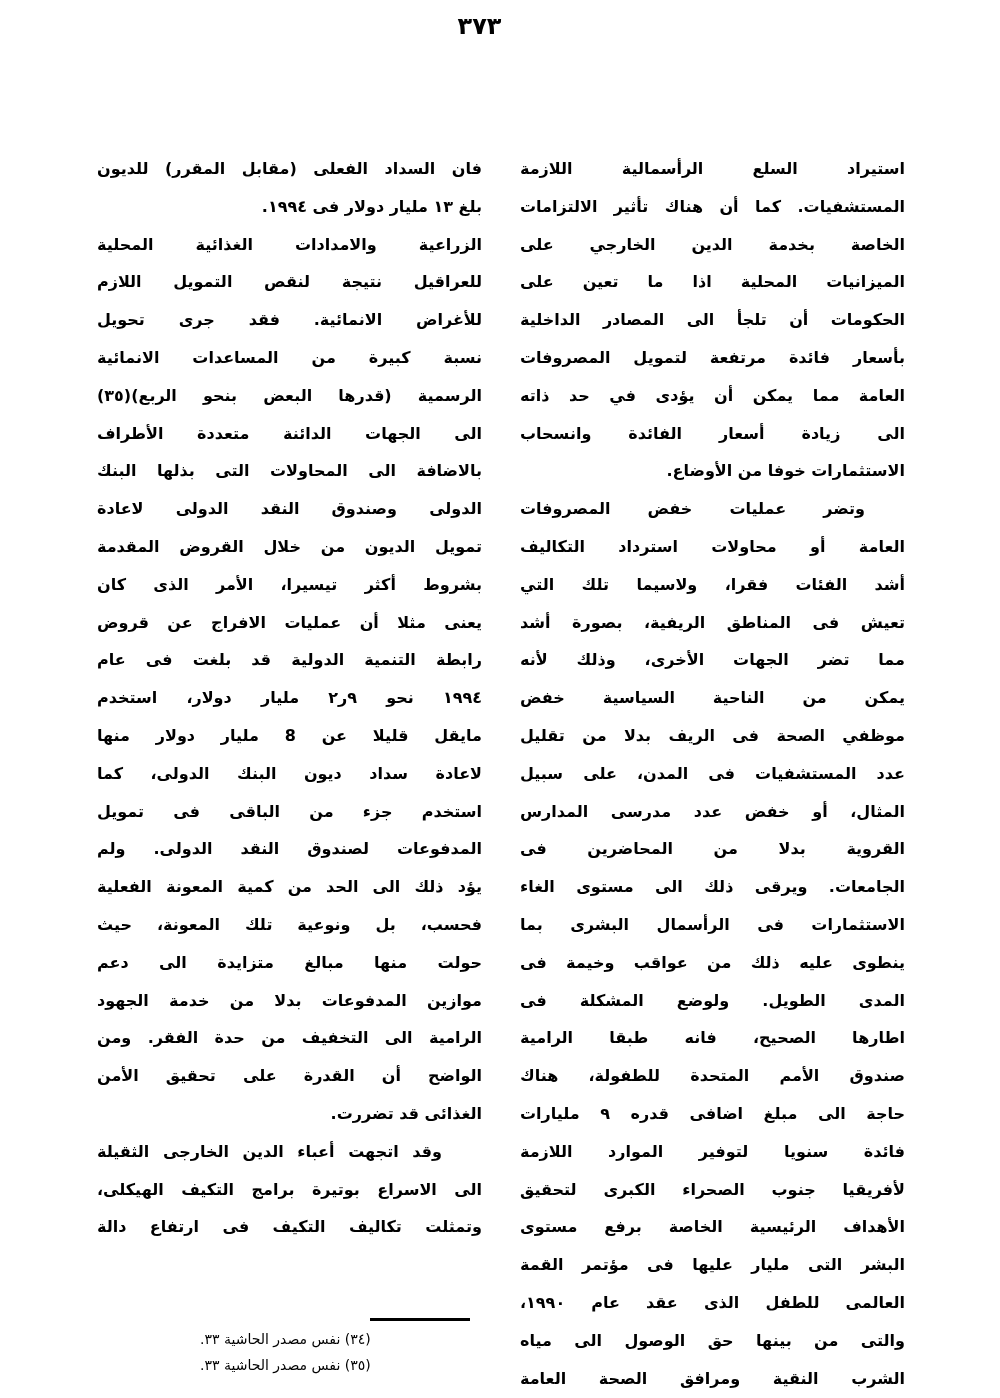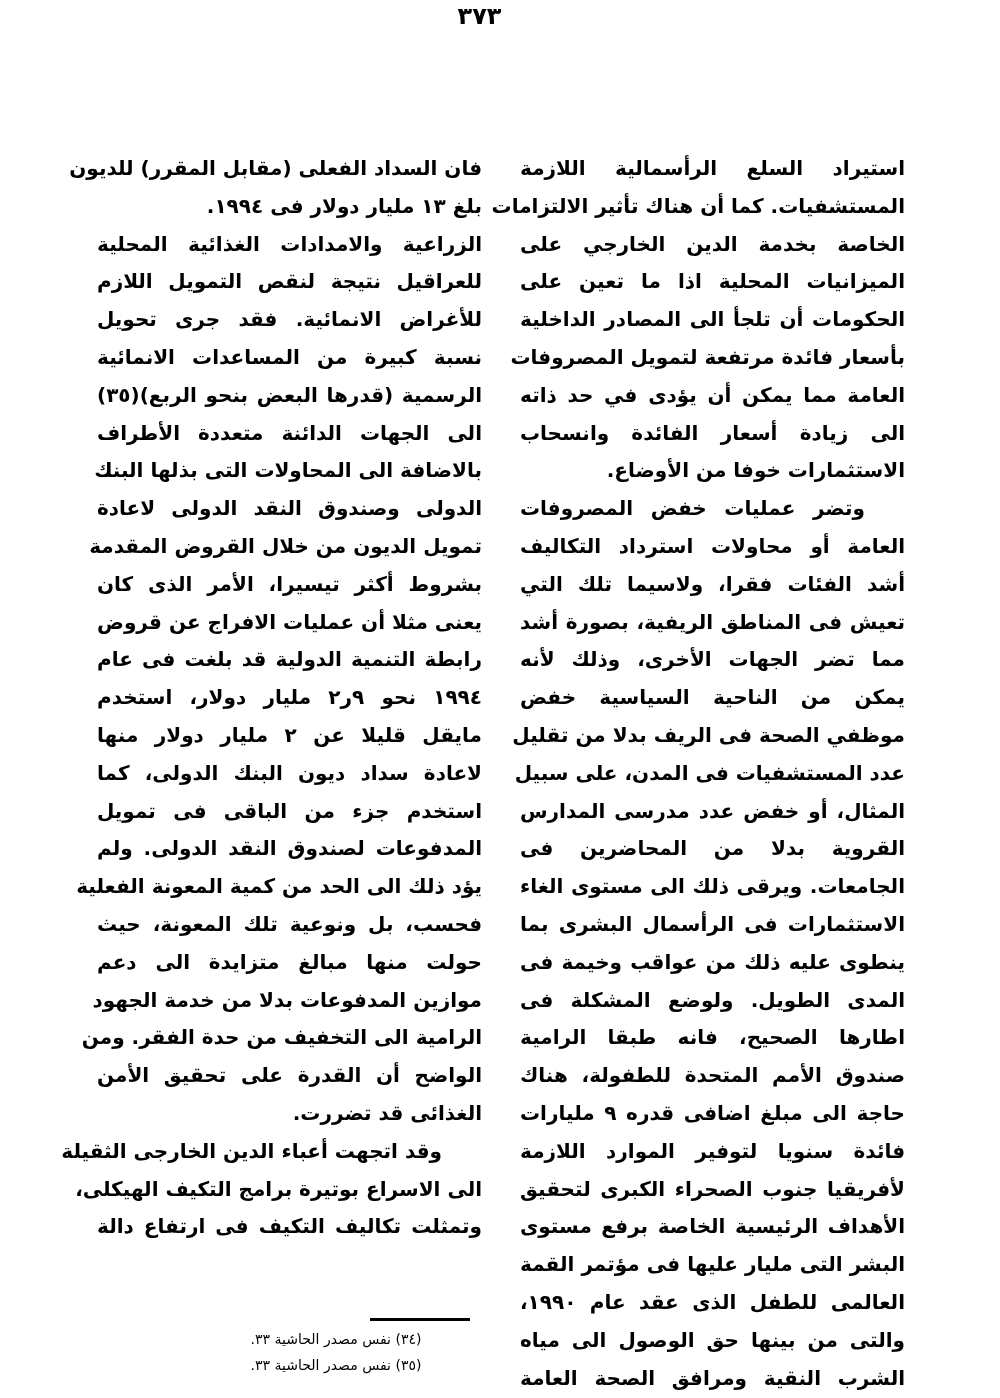--- a/index.html
+++ b/index.html
@@ -1,36 +1,36 @@
 <!DOCTYPE html>
 <html><head>
 <meta charset="utf-8">
 <style>
   html, body { margin: 0; padding: 0; background: #ffffff; }
   body { width: 1000px; height: 1398px; position: relative; overflow: hidden; color: #000; }
   .page-number {
-    position: absolute; top: 5px; left: 0; width: 959px; text-align: center;
+    position: absolute; top: 15px; left: 0; width: 959px; text-align: center;
     font-family: "DejaVu Sans", sans-serif; font-weight: bold; font-size: 24px; line-height: 22px;
   }
   .column {
     position: absolute; top: 150px; width: 385px;
     direction: rtl; text-align: justify; text-align-last: right;
     font-family: "DejaVu Sans", sans-serif; font-weight: bold;
-    font-size: 20px; line-height: 37.8px;
+    font-size: 16px; line-height: 37.8px;
   }
   .col-right { left: 520px; }
   .col-left { left: 97px; }
   .line { display: block; white-space: nowrap; text-align: justify; text-align-last: justify; }
   .line.last { text-align-last: right; }
   .line.indent { padding-right: 40px; }
   .footnote-rule {
     position: absolute; left: 370px; top: 1318px; width: 100px; height: 3px; background: #000;
   }
   .footnotes {
-    position: absolute; left: 200px; top: 1326px; width: 272px; direction: rtl; text-align: center;
+    position: absolute; left: 200px; top: 1326px; width: 272px; direction: rtl; text-align: left;
     font-family: "DejaVu Sans", sans-serif; font-size: 14px; line-height: 26px;
   }
   .footnote { display: block; white-space: nowrap; }
 </style>
 </head>
 <body>
 
 <div class="page-number">٣٧٣</div>
 
 <div class="column col-right" id="col-right">
@@ -78,21 +78,21 @@
     <span class="line">نسبة كبيرة من المساعدات الانمائية</span>
     <span class="line">الرسمية (قدرها البعض بنحو الربع)(٣٥)</span>
     <span class="line">الى الجهات الدائنة متعددة الأطراف</span>
     <span class="line">بالاضافة الى المحاولات التى بذلها البنك</span>
     <span class="line">الدولى وصندوق النقد الدولى لاعادة</span>
     <span class="line">تمويل الديون من خلال القروض المقدمة</span>
     <span class="line">بشروط أكثر تيسيرا، الأمر الذى كان</span>
     <span class="line">يعنى مثلا أن عمليات الافراج عن قروض</span>
     <span class="line">رابطة التنمية الدولية قد بلغت فى عام</span>
     <span class="line">١٩٩٤ نحو ٩ر٢ مليار دولار، استخدم</span>
-    <span class="line">مايقل قليلا عن ٢ مليار دولار منها</span>
+    <span class="line">مايقل قليلا عن 8 مليار دولار منها</span>
     <span class="line">لاعادة سداد ديون البنك الدولى، كما</span>
     <span class="line">استخدم جزء من الباقى فى تمويل</span>
     <span class="line">المدفوعات لصندوق النقد الدولى. ولم</span>
     <span class="line">يؤد ذلك الى الحد من كمية المعونة الفعلية</span>
     <span class="line">فحسب، بل ونوعية تلك المعونة، حيث</span>
     <span class="line">حولت منها مبالغ متزايدة الى دعم</span>
     <span class="line">موازين المدفوعات بدلا من خدمة الجهود</span>
     <span class="line">الرامية الى التخفيف من حدة الفقر. ومن</span>
     <span class="line">الواضح أن القدرة على تحقيق الأمن</span>
     <span class="line last">الغذائى قد تضررت.</span>

